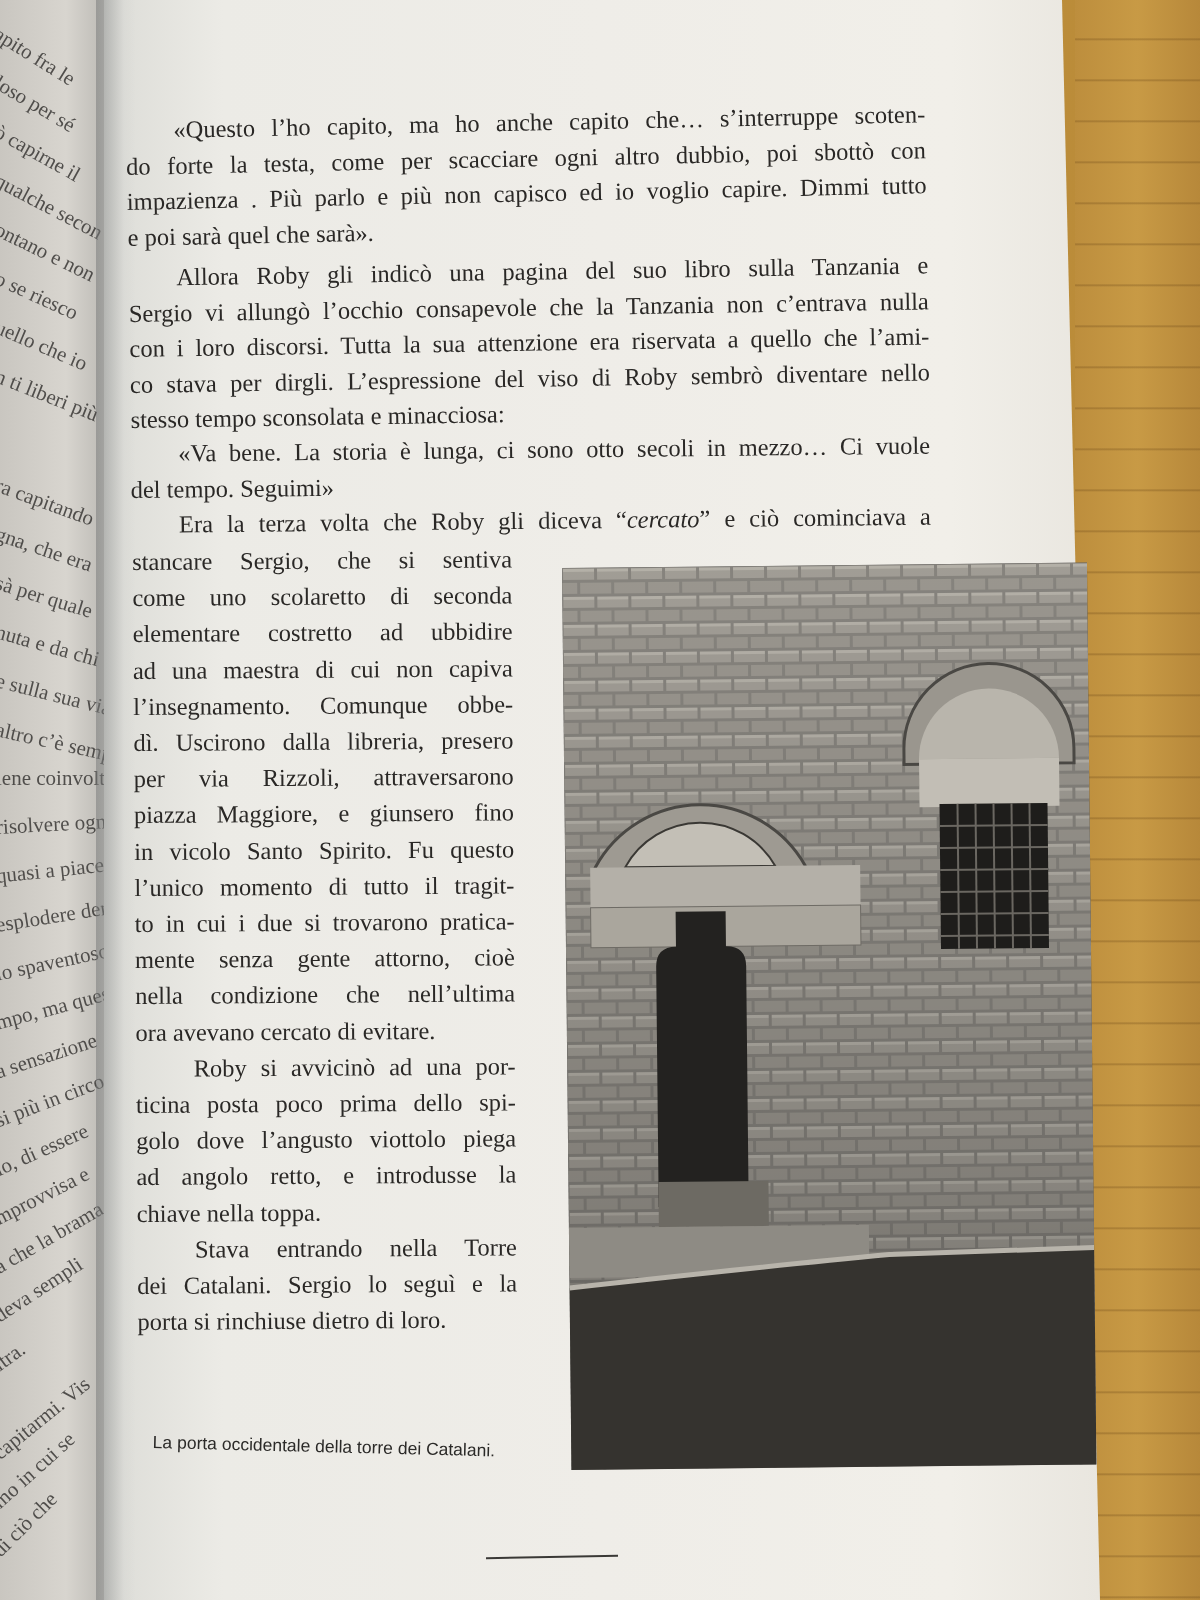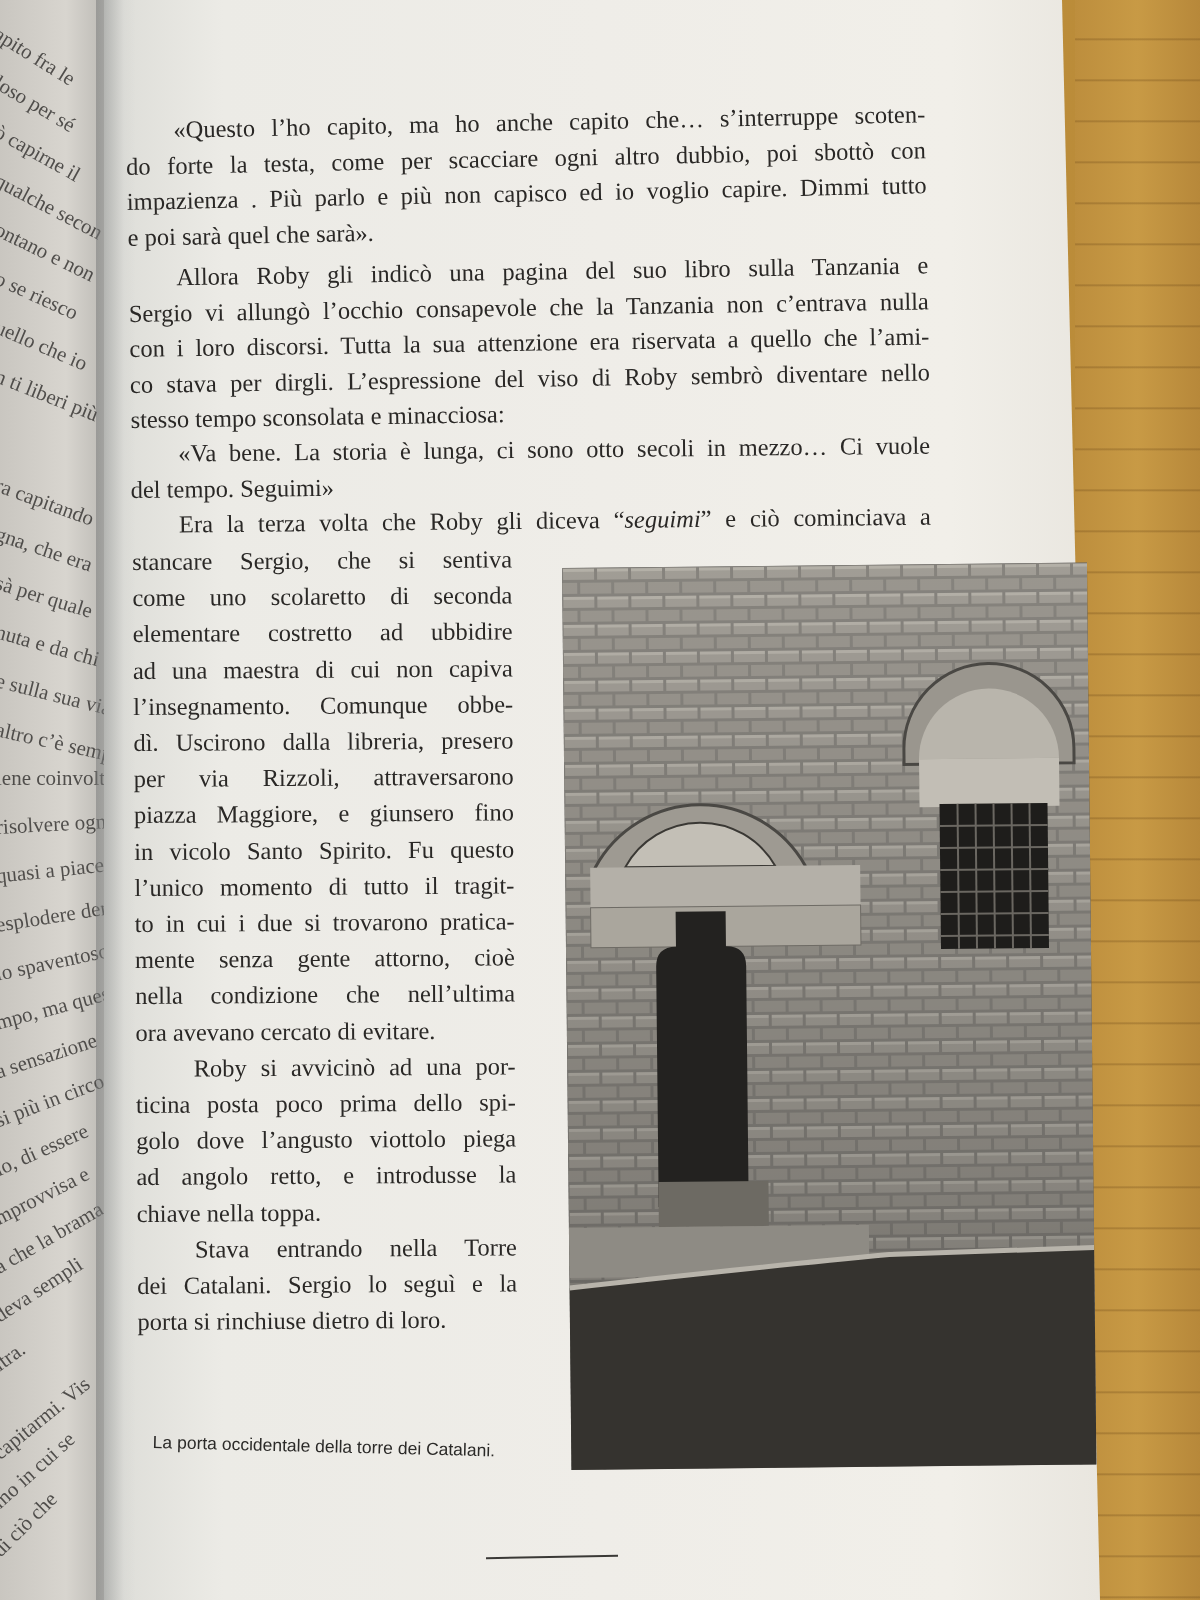--- a/index.html
+++ b/index.html
@@ -116,21 +116,21 @@
     <span class="line last">stesso tempo sconsolata e minacciosa:</span>
   </div>
 </div>
 
 <div class="text" style="left:130px; top:436px; transform:rotate(-0.6deg); transform-origin:left top;">
   <div class="full">
     <span class="line indent">«Va bene. La storia è lunga, ci sono otto secoli in mezzo… Ci vuole</span>
     <span class="line last">del tempo. Seguimi»</span>
   </div>
   <div class="full">
-    <span class="line indent"><span>Era la terza volta che Roby gli diceva “</span><i>seguimi</i><span>” e ciò cominciava a</span></span>
+    <span class="line indent"><span>Era la terza volta che Roby gli diceva “</span><i>cercato</i><span>” e ciò cominciava a</span></span>
   </div>
 </div>
 
 <div class="text" style="left:132px; top:544px; transform:rotate(-0.4deg); transform-origin:left top; line-height:36.2px;">
   <div class="narrow" id="col0">
       <span class="line">stancare Sergio, che si sentiva</span>
       <span class="line">come uno scolaretto di seconda</span>
       <span class="line">elementare costretto ad ubbidire</span>
       <span class="line">ad una maestra di cui non capiva</span>
       <span class="line">l’insegnamento. Comunque obbe-</span>

